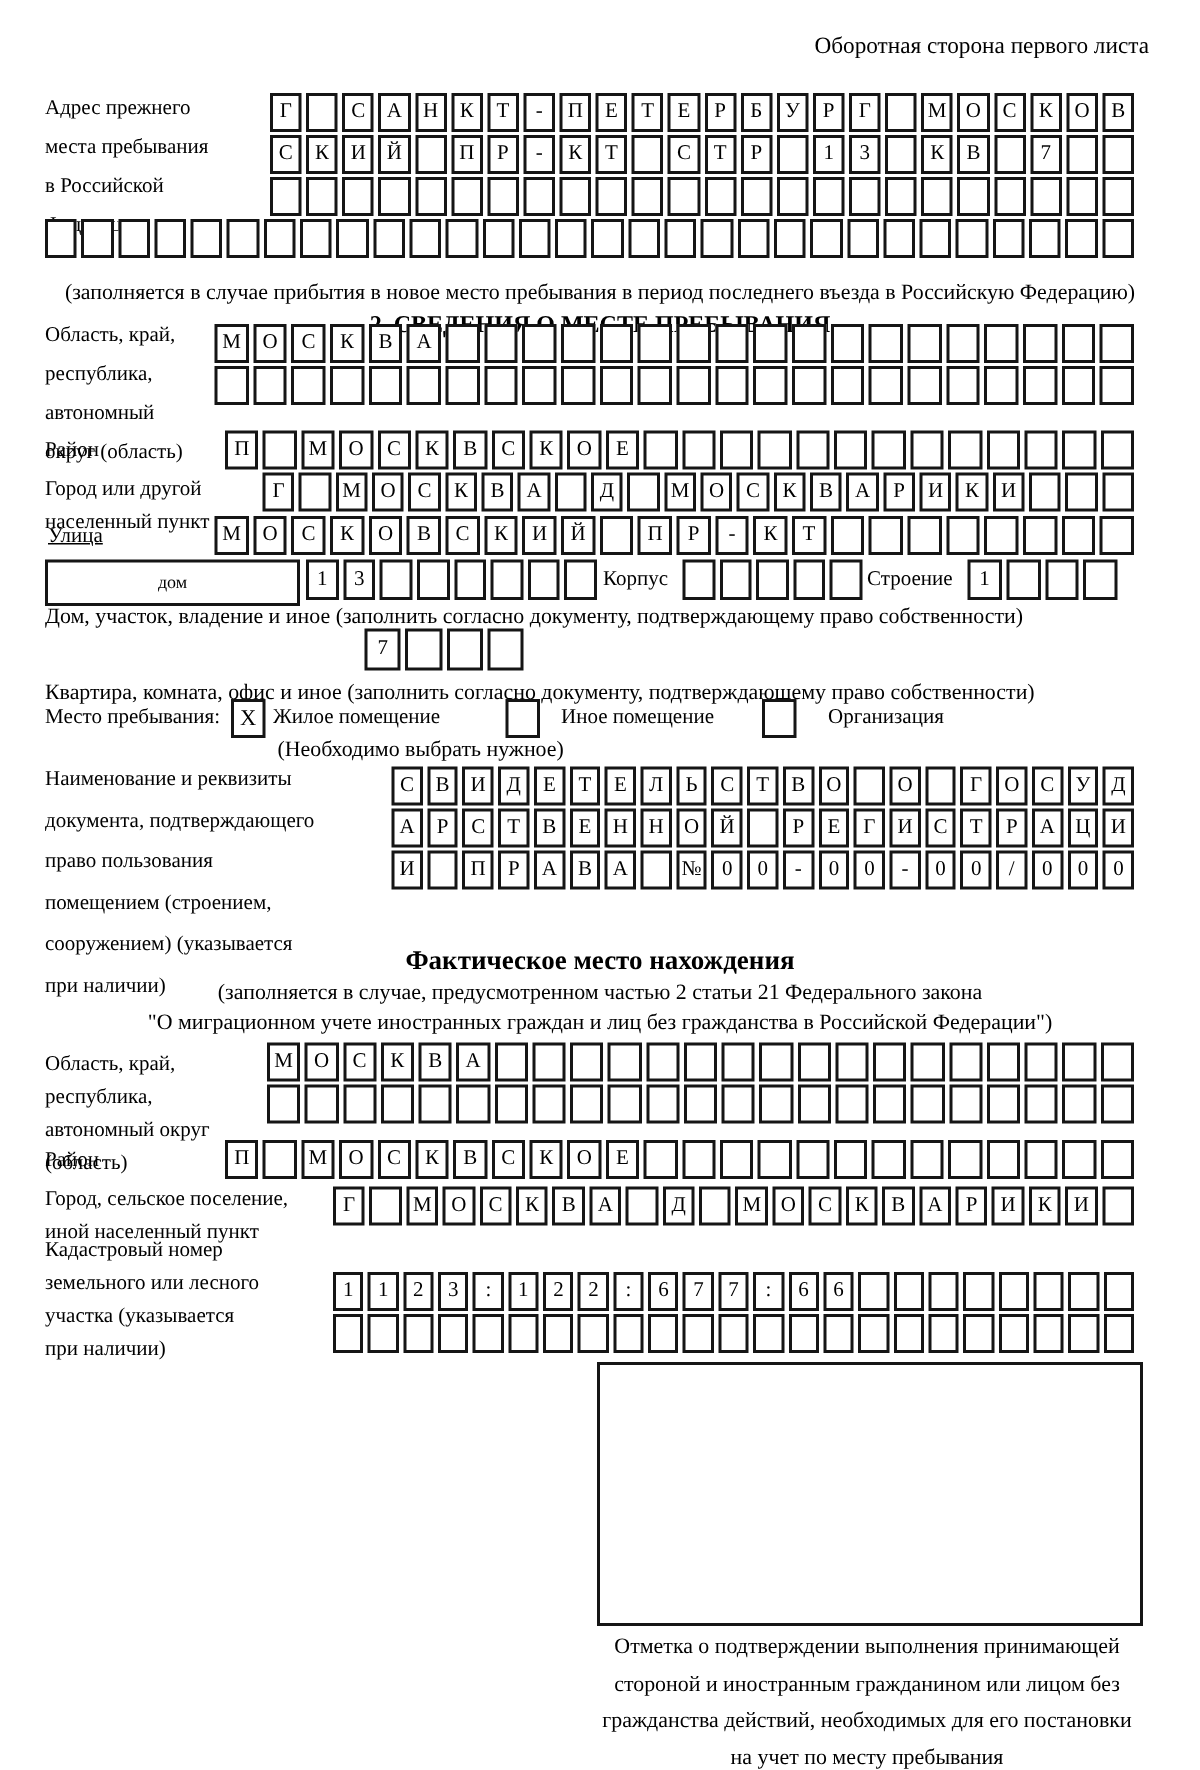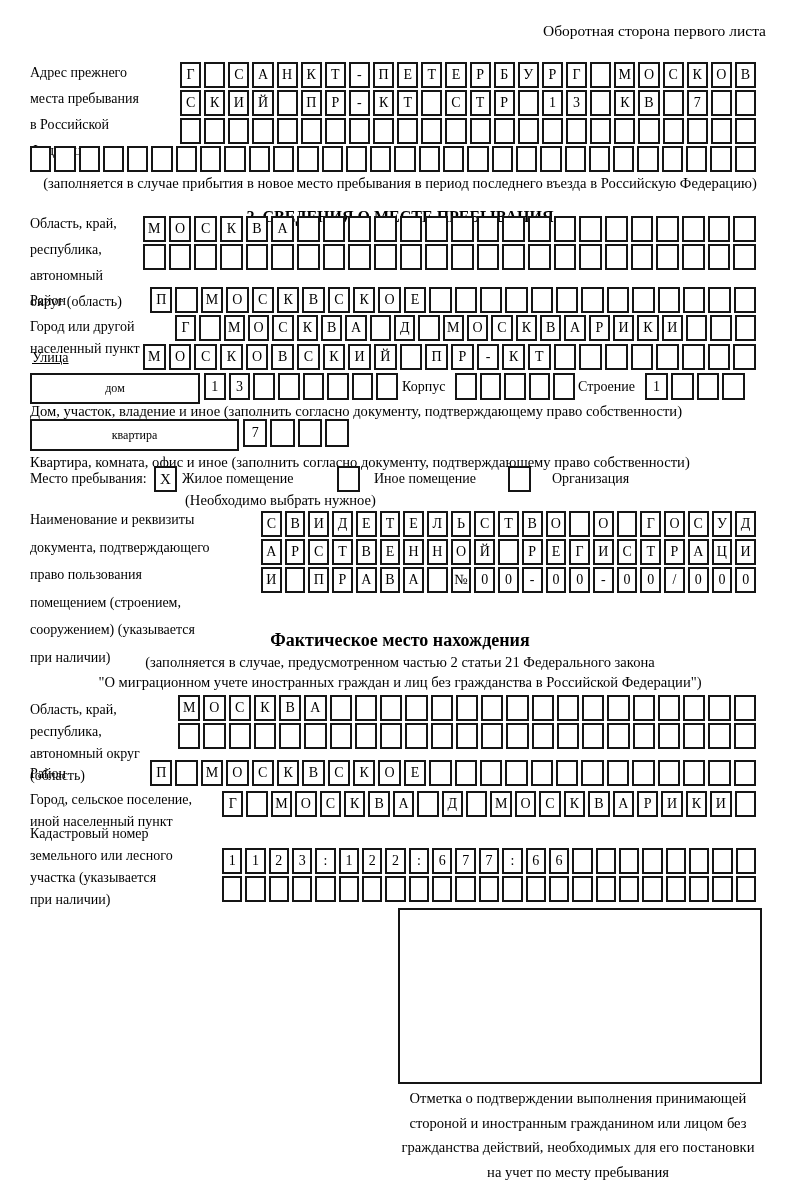--- a/index.html
+++ b/index.html
@@ -145,21 +145,21 @@
       <span class="cell"></span>
       <span class="cell"></span>
       <span class="cell"></span>
       <span class="cell"></span>
       <span class="cell"></span>
       <span class="cell"></span>
       <span class="cell"></span>
       <span class="cell"></span>
       <span class="cell"></span>
     </div>
-  <div class="note center" style="top:175px;">(заполняется в случае прибытия в новое место пребывания в период последнего въезда в Российскую Федерацию)</div>
+  <div class="note center" style="top:187px;">(заполняется в случае прибытия в новое место пребывания в период последнего въезда в Российскую Федерацию)</div>
 
   <div class="title center" style="top:208px;">2. СВЕДЕНИЯ О МЕСТЕ ПРЕБЫВАНИЯ</div>
 
   <div class="lbl" style="left:30px; top:211px; width:140px;">Область, край,
 республика,
 автономный
 округ (область)</div>
   <div class="cells-row" style="left: 143px; top: 216px; width: 613px; grid-template-columns: repeat(24, 1fr);">
       <span class="cell">М</span>
       <span class="cell">О</span>
@@ -321,23 +321,20 @@
     </div>
   <div class="lbl" style="left:578px; top:374px;">Строение</div>
   <div class="cells-row" style="left: 645px; top: 373px; width: 100px; height: 27px; grid-template-columns: repeat(4, 1fr);">
       <span class="cell">1</span>
       <span class="cell"></span>
       <span class="cell"></span>
       <span class="cell"></span>
     </div>
   <div class="note" style="left:30px; top:403px;">Дом, участок, владение и иное (заполнить согласно документу, подтверждающему право собственности)</div>
 
-  <div class="fieldbox" style="left:30px; top:419px; width:205px; height:28px;">
-    <span>квартира</span>
-  </div>
   <div class="cells-row" style="left: 243px; top: 419px; width: 106px; height: 28px; grid-template-columns: repeat(4, 1fr);">
       <span class="cell">7</span>
       <span class="cell"></span>
       <span class="cell"></span>
       <span class="cell"></span>
     </div>
   <div class="note" style="left:30px; top:454px;text-align:right;">Квартира, комната, офис и иное (заполнить согласно документу, подтверждающему право собственности)</div>
 
   <div class="lbl" style="left:30px; top:468px; line-height:22px;">Место пребывания:</div>
   <div class="chk" style="left:154px; top:466px;">X</div>

